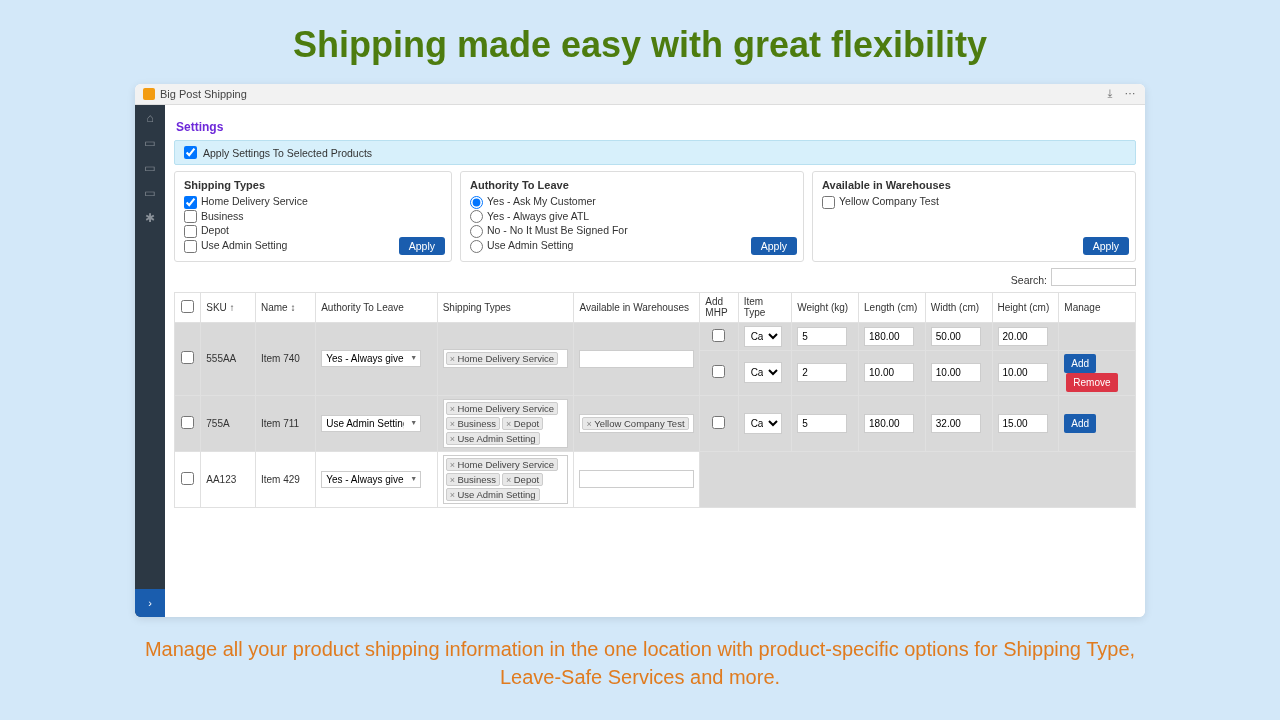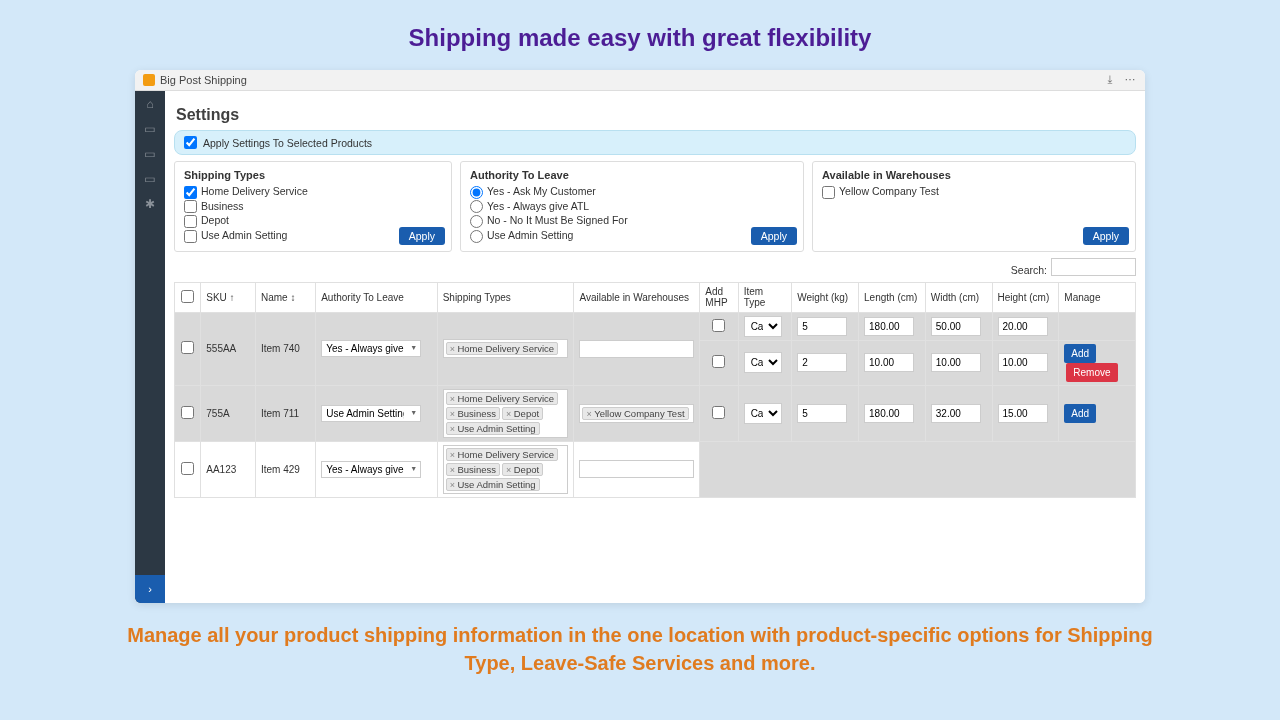--- a/index.html
+++ b/index.html
@@ -1,32 +1,32 @@
 <!DOCTYPE html>
 <html><head>
 <meta charset="utf-8">
 <style>
 * { box-sizing: border-box; margin: 0; padding: 0; }
 body { font-family: -apple-system, "Segoe UI", Arial, sans-serif; background: #d3e8f9; width: 1280px; height: 720px; overflow: hidden; }
-.hero { text-align: center; font-size: 24px; font-weight: 700; color: #4c1d95; padding: 24px 0 18px; }
-.footer-text { text-align: center; font-size: 20px; font-weight: 700; color: #e07b1f; line-height: 1.4; padding: 18px 120px 0; }
+.hero { text-align: center; font-size: 36px; font-weight: 700; color: #4d7c0f; padding: 24px 0 18px; }
+.footer-text { text-align: center; font-size: 20px; font-weight: 400; color: #e07b1f; line-height: 1.4; padding: 18px 120px 0; }
 .app-frame { width: 1010px; height: 533px; margin: 0 auto; background: #fff; border-radius: 6px; box-shadow: 0 2px 8px rgba(0,0,0,0.1); display: flex; flex-direction: column; overflow: hidden; }
 .titlebar { height: 21px; background: #f2f2f2; border-bottom: 1px solid #ddd; display: flex; align-items: center; padding: 0 8px; font-size: 11px; color: #444; }
 .titlebar .cube { width: 12px; height: 12px; background: #f39c12; margin-right: 5px; border-radius: 2px; }
 .titlebar-spacer { flex: 1; }
 .titlebar-icon { width: 14px; height: 14px; margin-left: 6px; color: #666; text-align: center; font-size: 11px; }
 .app-body { flex: 1; display: flex; overflow: hidden; }
 .sidebar { width: 30px; background: #2c3844; display: flex; flex-direction: column; position: relative; }
 .sidebar-icon { width: 30px; height: 25px; display: flex; align-items: center; justify-content: center; color: #8a9199; font-size: 12px; }
 .sidebar-chevron { position: absolute; bottom: 0; width: 30px; height: 28px; background: #1a5dae; display: flex; align-items: center; justify-content: center; color: #fff; font-size: 11px; }
 .content { flex: 1; display: flex; flex-direction: column; overflow: hidden; background: #fff; }
 .page-header { height: 27px; background: #f0f0f0; border-bottom: 1px solid #ddd; display: flex; align-items: center; padding: 0 10px; font-size: 12px; font-weight: 700; color: #333; }
 .main-scroll { flex: 1; overflow: auto; padding: 9px; }
-.section-title { font-size: 16px; font-weight: 700; color: #404040; margin: 6px 0 6px 2px; }
-.settings-bar { background: #d7f0fb; border: 1px solid #b8e0f0; padding: 5px 9px; font-size: 10.5px; color: #333; display: flex; align-items: center; border-radius: 8px; }
+.section-title { font-size: 12px; font-weight: 700; color: #6d28d9; margin: 6px 0 6px 2px; }
+.settings-bar { background: #d7f0fb; border: 1px solid #b8e0f0; padding: 5px 9px; font-size: 10.5px; color: #333; display: flex; align-items: center; border-radius: 2px; }
 .settings-bar input { margin-right: 6px; }
 .settings-grid { display: flex; gap: 8px; margin-top: 6px; }
 .panel { border: 1px solid #ddd; border-radius: 3px; padding: 7px 9px; position: relative; }
 .panel-title { font-size: 11px; font-weight: 700; margin-bottom: 4px; color: #333; }
 .panel-list { font-size: 10.5px; color: #333; }
 .panel-list label { display: block; margin: 1px 0; }
 .panel-list input { margin-right: 4px; vertical-align: middle; }
 .apply-btn { position: absolute; bottom: 6px; right: 6px; background: #1a5dae; color: #fff; border: none; font-size: 10.5px; padding: 3px 10px; border-radius: 3px; cursor: pointer; }
 .p1 { flex: 0 0 278px; min-height: 78px; }
 .p2 { flex: 0 0 344px; min-height: 78px; }

